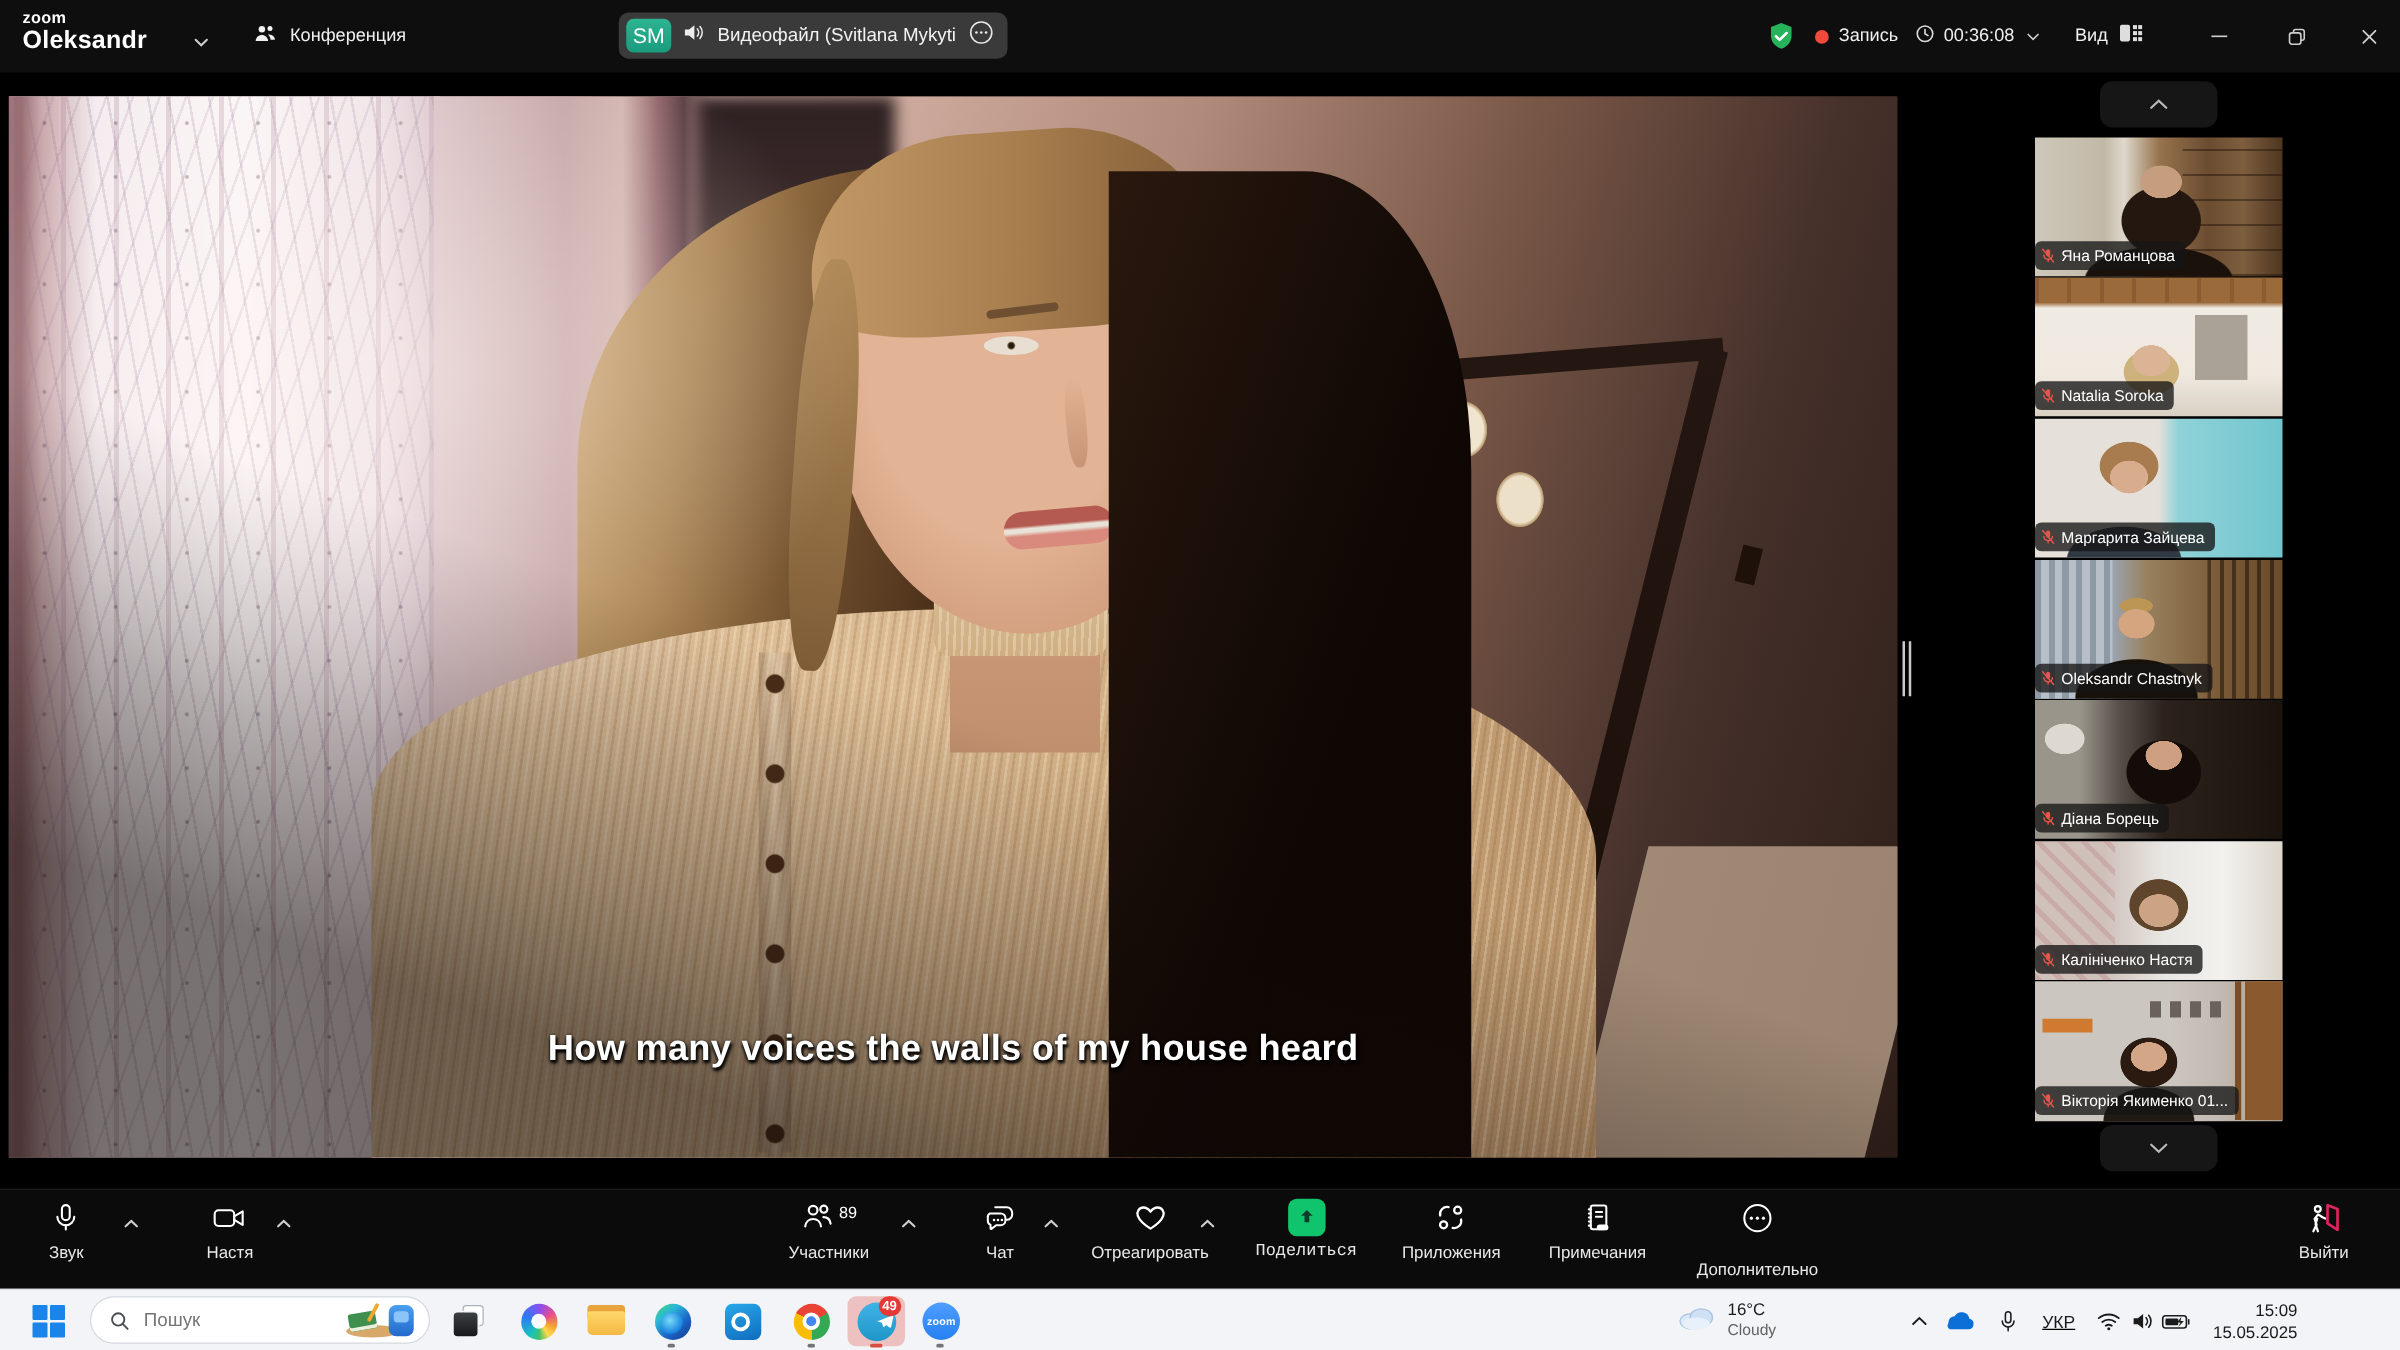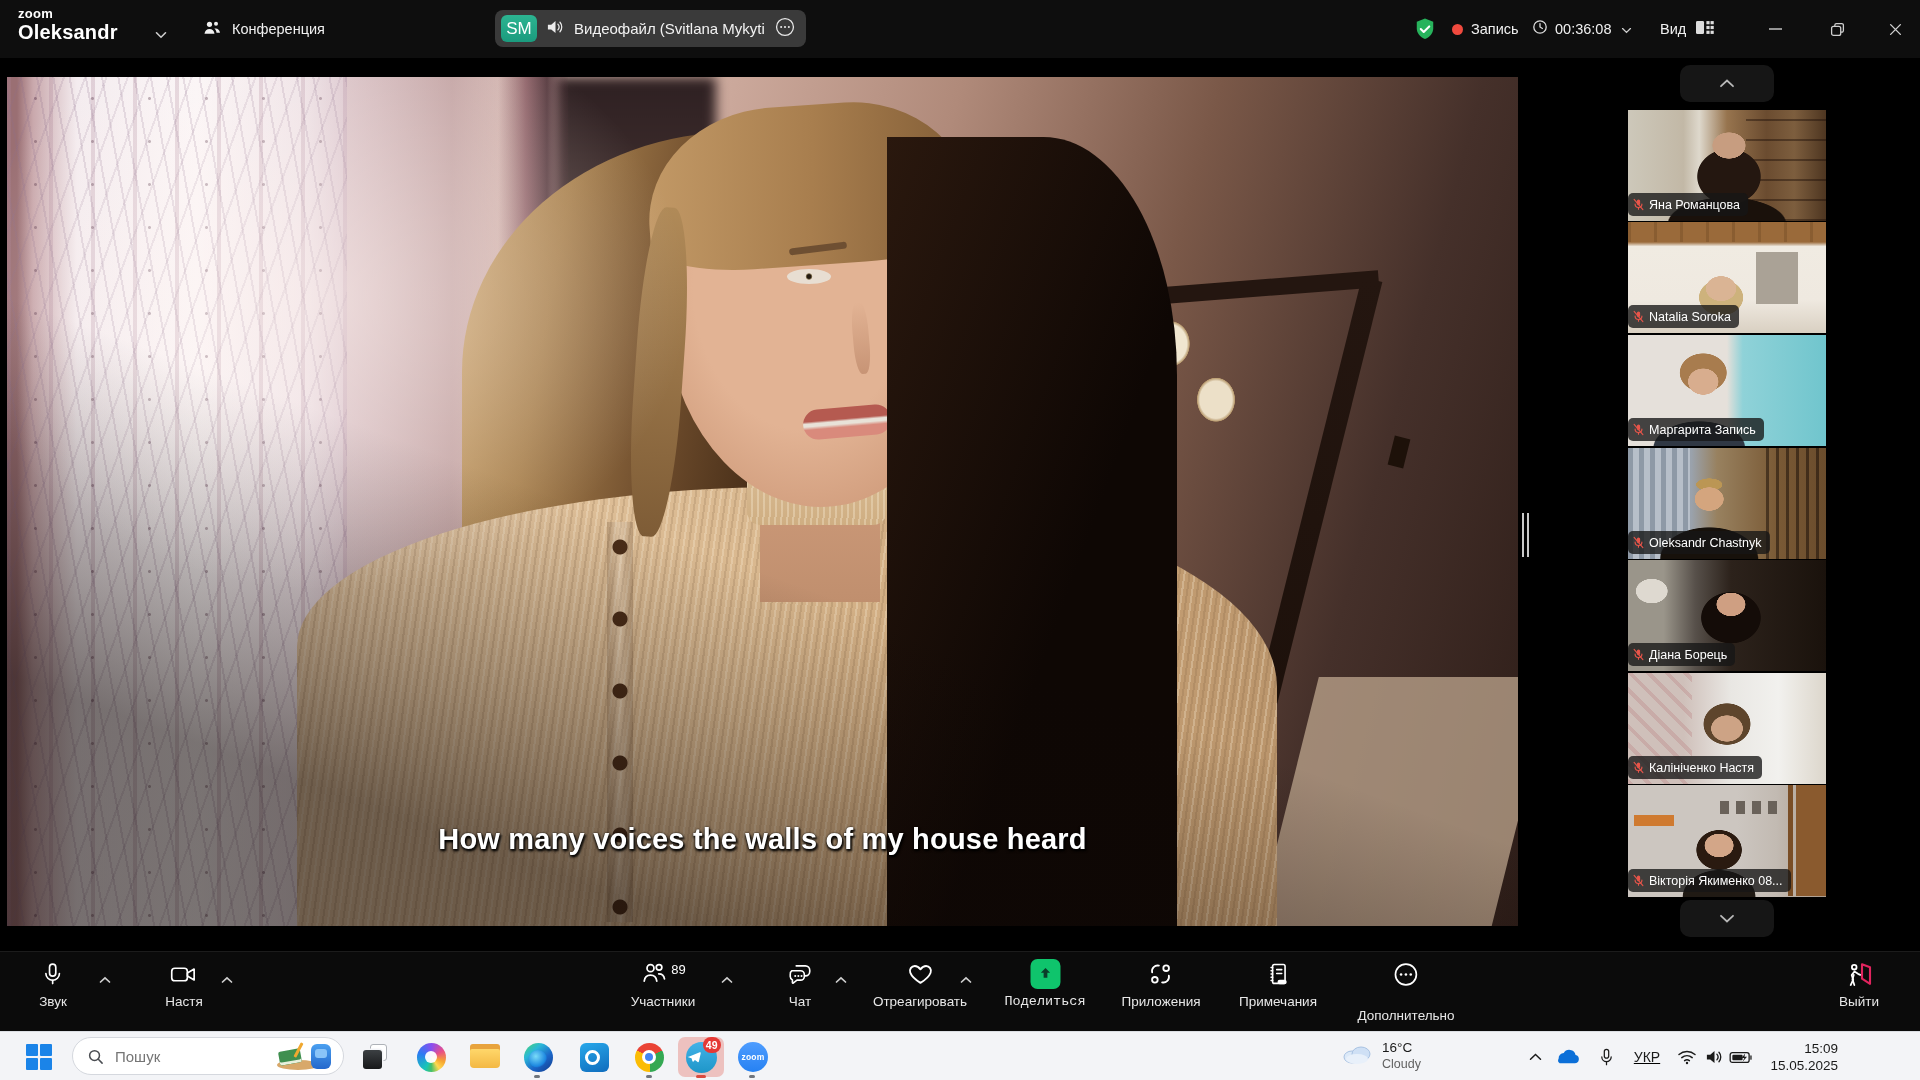--- a/index.html
+++ b/index.html
@@ -314,21 +314,21 @@
   <div class="thumb t3" style="top:335px;">
     <div class="ntag">
       <svg width="13" height="13" viewBox="0 0 16 16">
           <g fill="none" stroke="#e8554a" stroke-width="1.4" stroke-linecap="round">
             <rect x="6" y="1.8" width="4" height="7" rx="2" fill="#e8554a" stroke="none"></rect>
             <path d="M3.8 7.5a4.2 4.2 0 0 0 8.4 0"></path>
             <path d="M8 11.7v2.1"></path>
             <path d="M2.6 1.8l10.8 12.4"></path>
           </g>
         </svg>
-      <span>Маргарита Запись</span>
+      <span>Маргарита Зайцева</span>
     </div>
   </div>
   <div class="thumb t4" style="top:448px;">
     <div class="ntag">
       <svg width="13" height="13" viewBox="0 0 16 16">
           <g fill="none" stroke="#e8554a" stroke-width="1.4" stroke-linecap="round">
             <rect x="6" y="1.8" width="4" height="7" rx="2" fill="#e8554a" stroke="none"></rect>
             <path d="M3.8 7.5a4.2 4.2 0 0 0 8.4 0"></path>
             <path d="M8 11.7v2.1"></path>
             <path d="M2.6 1.8l10.8 12.4"></path>
@@ -366,21 +366,21 @@
   <div class="thumb t7" style="top:785px;height:112px;">
     <div class="ntag">
       <svg width="13" height="13" viewBox="0 0 16 16">
           <g fill="none" stroke="#e8554a" stroke-width="1.4" stroke-linecap="round">
             <rect x="6" y="1.8" width="4" height="7" rx="2" fill="#e8554a" stroke="none"></rect>
             <path d="M3.8 7.5a4.2 4.2 0 0 0 8.4 0"></path>
             <path d="M8 11.7v2.1"></path>
             <path d="M2.6 1.8l10.8 12.4"></path>
           </g>
         </svg>
-      <span>Вікторія Якименко 08...</span>
+      <span>Вікторія Якименко 01...</span>
     </div>
   </div>
 
   <div class="sb-nav" style="top:900px;">
     <svg width="16" height="9" viewBox="0 0 16 9" fill="none" stroke="#b9b9b9" stroke-width="1.8" stroke-linecap="round">
         <path d="M2 1.8L8 7.4l6-5.6"></path>
       </svg>
   </div>
 
   <div class="ztoolbar">
@@ -585,21 +585,21 @@
     </div>
 
     <div class="tk" style="left:633px;top:9px;width:32px;height:32px;">
       <span style="width:29px;height:29px;border-radius:50%;background:conic-gradient(from -60deg,#ea4335 0 120deg,#34a853 120deg 240deg,#fbbc05 240deg 360deg);position:relative;">
         <span class="abs" style="left:7.5px;top:7.5px;width:14px;height:14px;border-radius:50%;background:#fff;"></span>
         <span class="abs" style="left:10.5px;top:10.5px;width:8px;height:8px;border-radius:50%;background:#4285f4;"></span>
       </span>
     </div>
 
     <div class="tk" style="left:678px;top:5px;width:46px;height:40px;background:rgba(228,110,100,.38);border-radius:7px;">
-      <span style="width:31px;height:31px;border-radius:50%;background:linear-gradient(#42b2e8,#1e96c8);display:flex;align-items:center;justify-content:flex-start;position:relative;">
+      <span style="width:31px;height:31px;border-radius:50%;background:linear-gradient(#42b2e8,#1e96c8);display:flex;align-items:center;justify-content:flex-end;position:relative;">
         <svg width="17" height="17" viewBox="0 0 24 24" fill="#fff">
             <path d="M3 11.3l16.4-6.6c.8-.3 1.6.4 1.4 1.2l-2.6 11.9c-.2.8-1.1 1.1-1.7.6l-3.9-2.9-2 2.1c-.5.5-1.3.3-1.5-.4l-1.3-4.1-4.6-1.5c-.7-.2-.7-1.2-.2-1.3z"></path>
           </svg>
         <span class="badge">49</span>
       </span>
     </div>
 
     <div class="tk" style="left:737px;top:9px;width:32px;height:32px;">
       <span style="width:30px;height:30px;border-radius:50%;background:linear-gradient(#4f9dff,#2681f2);display:flex;align-items:center;justify-content:center;">
         <span style="color:#fff;font-size:8.5px;font-weight:bold;letter-spacing:.2px;">zoom</span>

